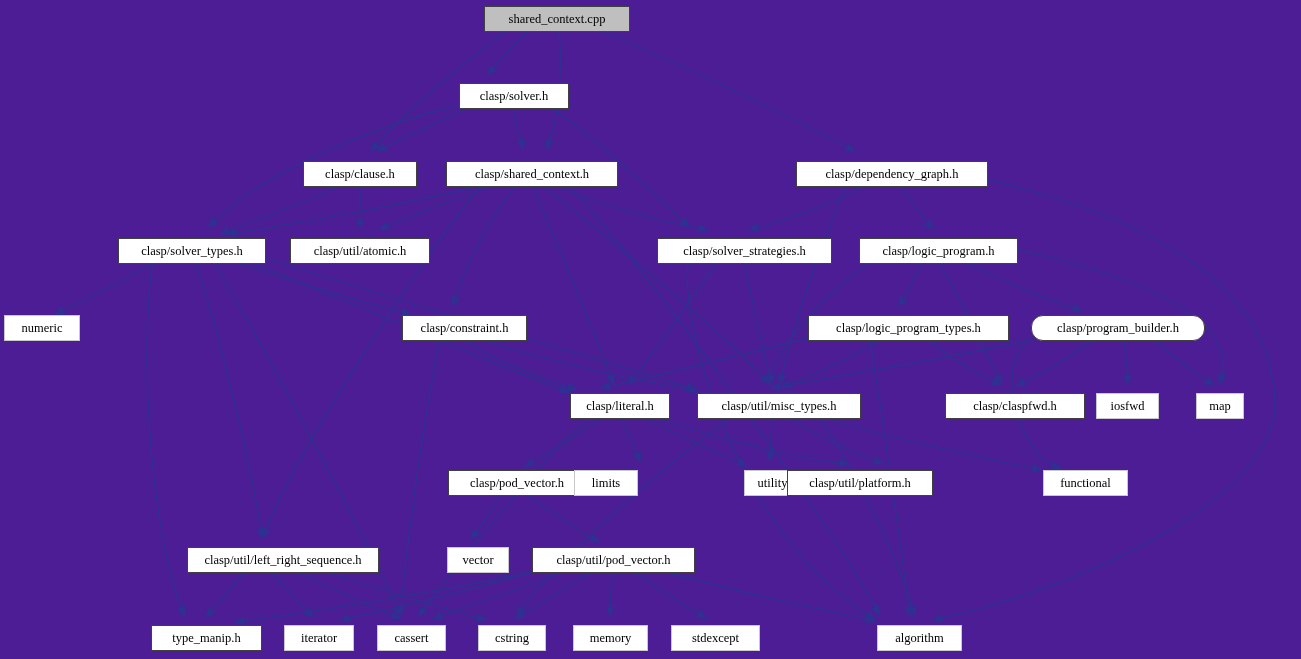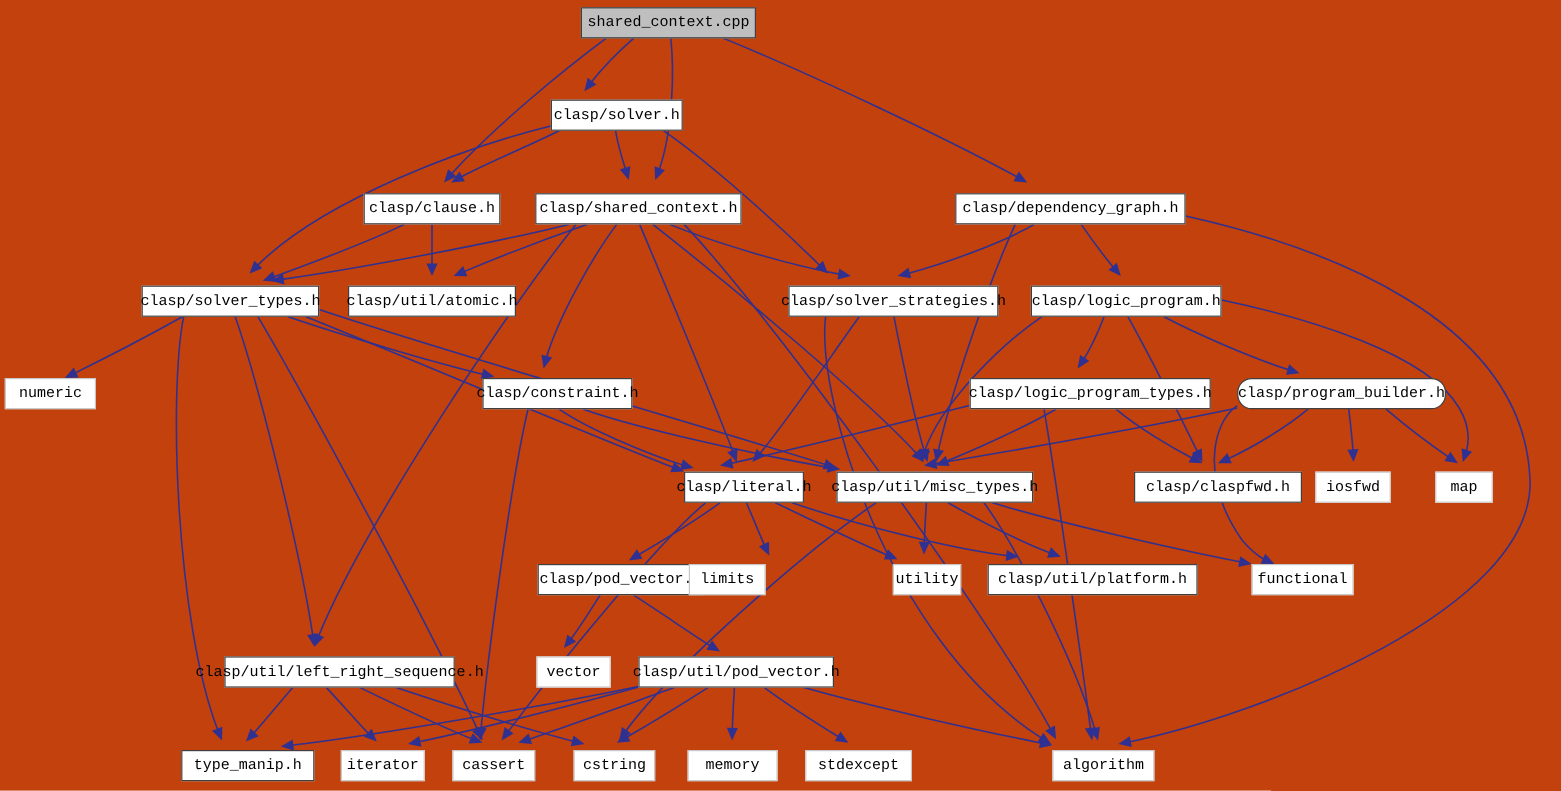--- a/index.html
+++ b/index.html
@@ -1,20 +1,20 @@
 <!DOCTYPE html>
 <html><head>
 <meta charset="utf-8">
 <style>
   html,body{margin:0;padding:0;background:#ffffff;}
   #graph{
     position:relative;
     width:1301px;height:659px;
-    font-family:Liberation Mono, monospace;
-    background:#c2410c;
+    font-family:Liberation Serif, serif;
+    background:#4c1d95;
     overflow:hidden;
   }
   svg{position:absolute;left:0;top:0;width:1301px;height:659px;}
   .edge{fill:none;stroke:#2e3192;stroke-width:1.3;}
   .arrow{fill:#2e3192;stroke:none;}
   .nodebox{
     position:absolute;
     box-sizing:border-box;
     display:flex;align-items:center;justify-content:center;
     white-space:nowrap;
@@ -193,21 +193,21 @@
       <div class="nodebox hdr" style="left: 808px; top: 315px; width: 201px; height: 26px;">clasp/logic_program_types.h</div>
       <div class="nodebox thick" style="left: 1031px; top: 315px; width: 174px; height: 26px; border-radius: 12px;">clasp/program_builder.h</div>
       <div class="nodebox hdr" style="left: 570px; top: 393px; width: 100px; height: 26px;">clasp/literal.h</div>
       <div class="nodebox thick" style="left: 697px; top: 393px; width: 164px; height: 26px;">clasp/util/misc_types.h</div>
       <div class="nodebox thick" style="left: 945px; top: 393px; width: 140px; height: 26px;">clasp/claspfwd.h</div>
       <div class="nodebox lib" style="left: 1096px; top: 393px; width: 63px; height: 26px;">iosfwd</div>
       <div class="nodebox lib" style="left: 1196px; top: 393px; width: 48px; height: 26px; text-align: center;">map</div>
       <div class="nodebox thick" style="left: 448px; top: 470px; width: 138px; height: 26px;">clasp/pod_vector.h</div>
       <div class="nodebox lib" style="left: 574px; top: 470px; width: 64px; height: 26px;">limits</div>
       <div class="nodebox lib" style="left: 744px; top: 470px; width: 57px; height: 26px;">utility</div>
-      <div class="nodebox thick" style="left: 823px; top: 470px; width: 175px; height: 26px;">clasp/util/platform.h</div>
+      <div class="nodebox thick" style="left: 787px; top: 470px; width: 146px; height: 26px;">clasp/util/platform.h</div>
       <div class="nodebox lib" style="left: 1043px; top: 470px; width: 85px; height: 26px;">functional</div>
       <div class="nodebox hdr" style="left: 155px; top: 547px; width: 192px; height: 26px; margin-left: 32px;">clasp/util/left_right_sequence.h</div>
       <div class="nodebox lib" style="left: 447px; top: 547px; width: 62px; height: 26px;">vector</div>
       <div class="nodebox hdr" style="left: 532px; top: 547px; width: 163px; height: 26px;">clasp/util/pod_vector.h</div>
       <div class="nodebox thick" style="left: 151px; top: 625px; width: 111px; height: 26px;">type_manip.h</div>
       <div class="nodebox lib" style="left: 284px; top: 625px; width: 70px; height: 26px;">iterator</div>
       <div class="nodebox lib" style="left: 377px; top: 625px; width: 69px; height: 26px;">cassert</div>
       <div class="nodebox lib" style="left: 478px; top: 625px; width: 68px; height: 26px;">cstring</div>
       <div class="nodebox lib" style="left: 573px; top: 625px; width: 75px; height: 26px;">memory</div>
       <div class="nodebox lib" style="left: 671px; top: 625px; width: 89px; height: 26px;">stdexcept</div>

